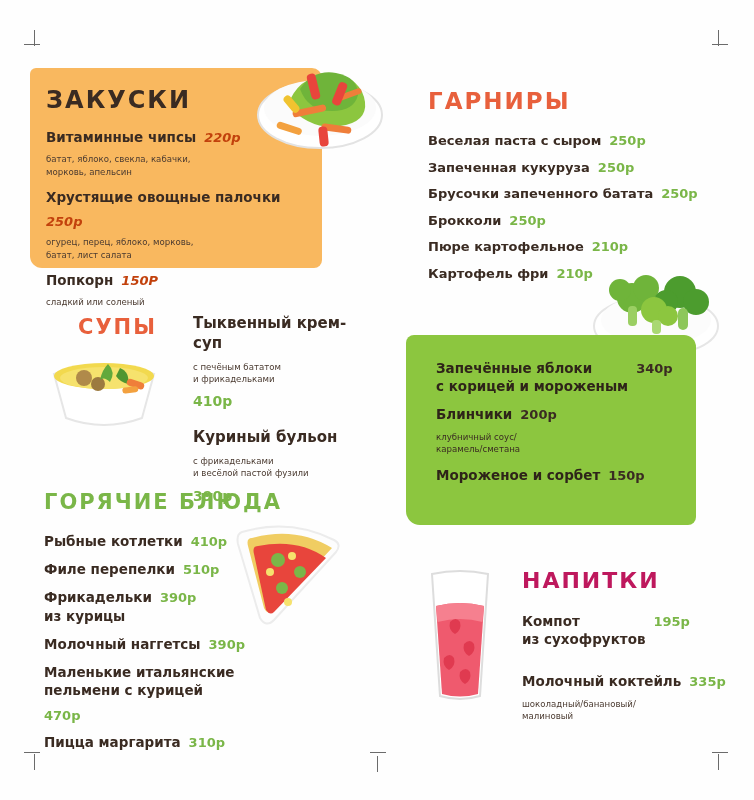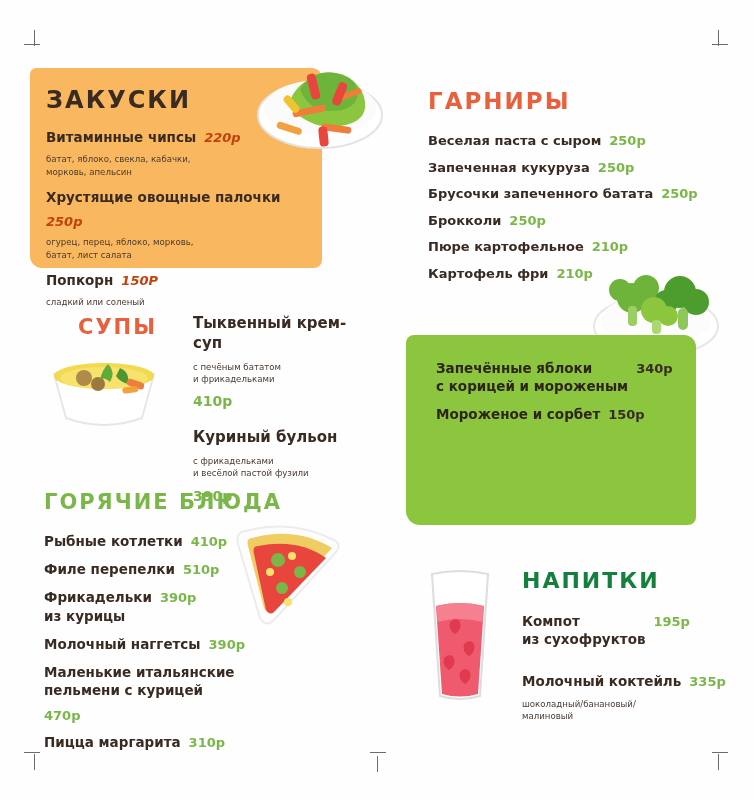--- a/index.html
+++ b/index.html
@@ -157,21 +157,21 @@
     position: absolute;
     left: 44px; top: 532px;
     width: 210px;
   }
   #goryachie-list .row { margin-bottom: 10px; }
 
   
   #napitki-title {
     position: absolute;
     left: 522px; top: 568px;
-    color: #15803d;
+    color: #be185d;
     font-size: 22px;
   }
   #napitki-list {
     position: absolute;
     left: 522px; top: 612px;
     width: 220px;
   }
   #napitki-list .dish { font-size: 13.5px; }
 
   
@@ -339,20 +339,28 @@
     <div id="deserty-list">
       <div class="block">
         <div class="row">
           <span class="dish" style="white-space:pre-line">Запечённые яблоки
 с корицей и мороженым</span>
           <span class="price">340р</span>
         </div>
       </div>
       <div class="block">
         <div class="row">
+          <span class="dish">Блинчики</span>
+          <span class="price">200р</span>
+        </div>
+        <div class="desc" style="white-space:pre-line">клубничный соус/
+карамель/сметана</div>
+      </div>
+      <div class="block">
+        <div class="row">
           <span class="dish">Мороженое и сорбет</span>
           <span class="price">150р</span>
         </div>
       </div>
     </div>
   </div>
 
   <div class="hdr" id="goryachie-title">ГОРЯЧИЕ БЛЮДА</div>
   <div id="goryachie-list">
     <div class="row">

